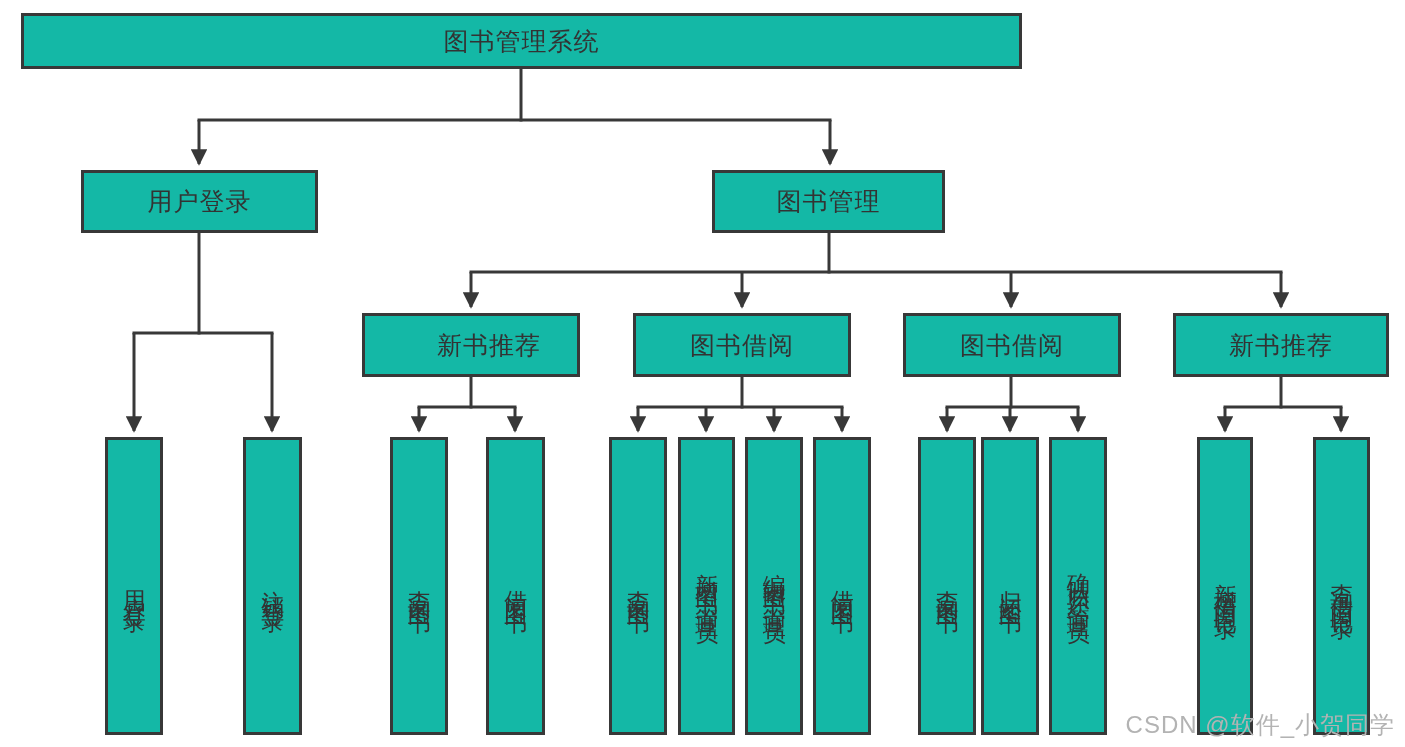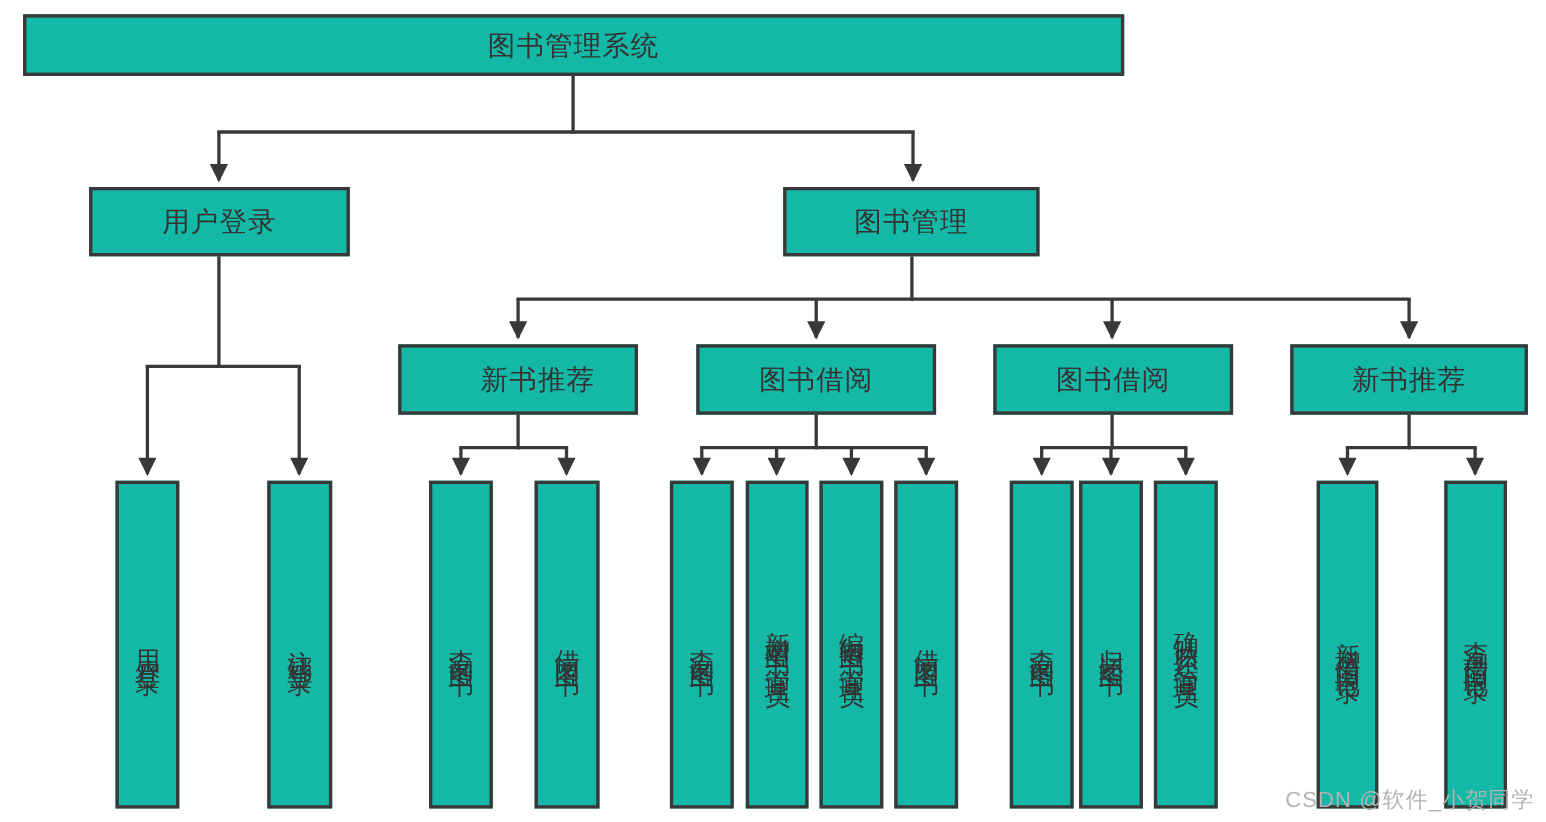--- a/index.html
+++ b/index.html
@@ -53,21 +53,21 @@
   .n-br-add         { left:1197px; width:56px; }
   .n-br-query       { left:1313px; width:57px; }
 
   .connectors {
     position:absolute; left:0; top:0; width:1405px; height:747px;
     z-index:5; pointer-events:none;
   }
   .watermark {
     position:absolute;
     right:10px; bottom:6px;
-    font-size:20px;
+    font-size:24px;
     color:#b3b3b3;
     letter-spacing:1px;
     z-index:6;
     white-space:nowrap;
   }
 </style>
 </head>
 <body>
 
 <div class="canvas">

